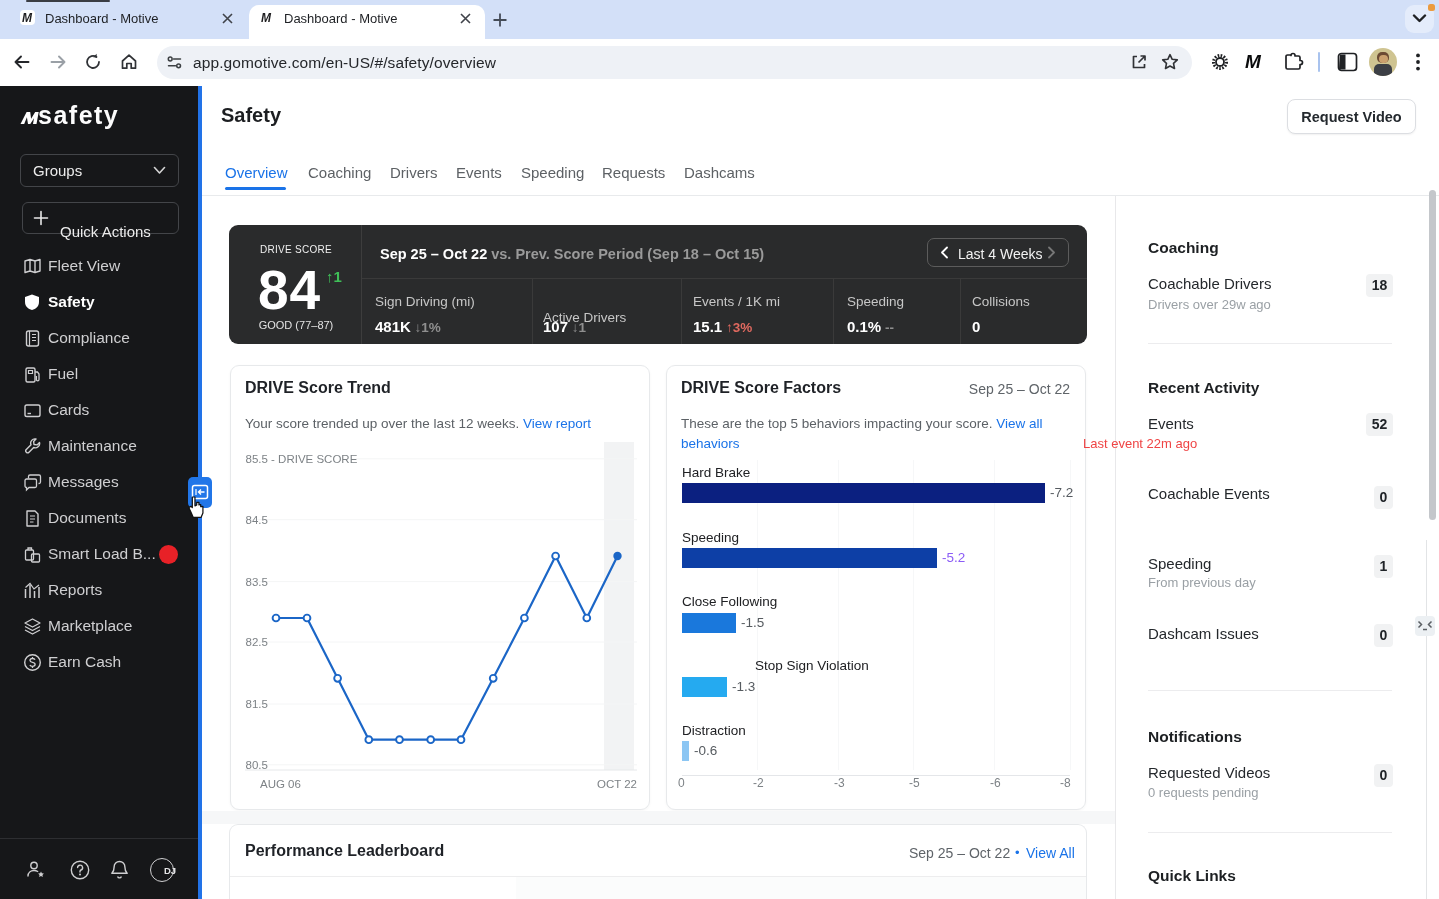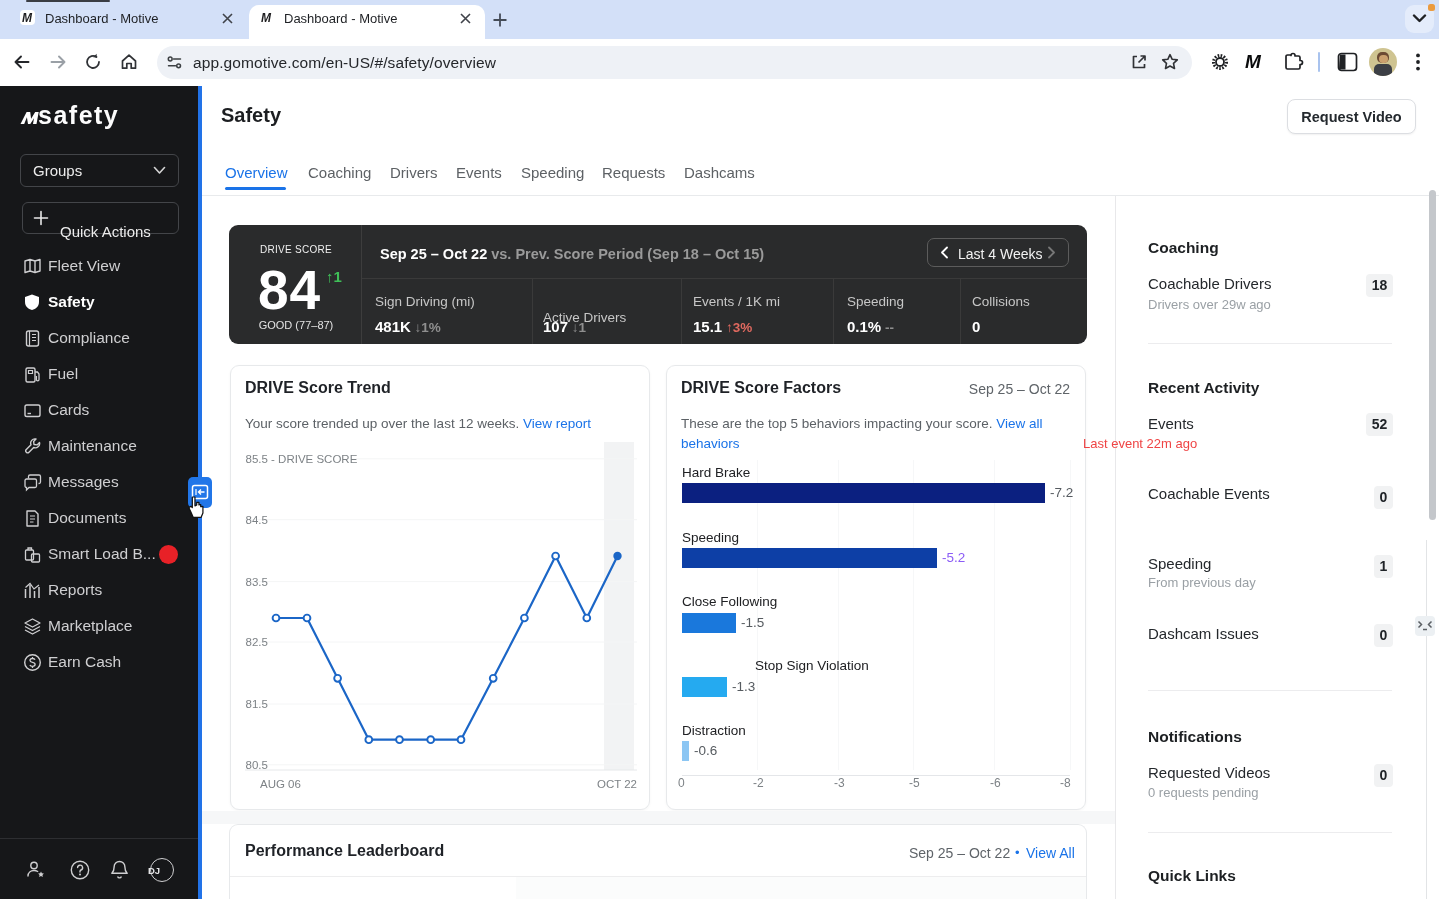--- a/index.html
+++ b/index.html
@@ -197,21 +197,21 @@
     <svg class="abs" style="left:69px;top:859px;" width="22" height="22" viewBox="0 0 22 22">
       <circle cx="11" cy="11" r="8.7" fill="none" stroke="#cfcfd1" stroke-width="1.4"></circle>
       <path d="M8.6 8.6 a2.5 2.5 0 1 1 3.4 2.4 c-0.7 0.3 -1 0.7 -1 1.5 l0 0.6" fill="none" stroke="#cfcfd1" stroke-width="1.4" stroke-linecap="round"></path>
       <circle cx="11" cy="15.6" r="1" fill="#cfcfd1"></circle>
     </svg>
     <svg class="abs" style="left:109px;top:859px;" width="21" height="22" viewBox="0 0 21 22">
       <path d="M10.5 2.5 a5.4 5.4 0 0 1 5.4 5.4 c0 4.4 1.6 5.6 2.3 6.4 L2.8 14.3 c0.7 -0.8 2.3 -2 2.3 -6.4 A5.4 5.4 0 0 1 10.5 2.5 Z" fill="none" stroke="#cfcfd1" stroke-width="1.4" stroke-linejoin="round"></path>
       <path d="M8.6 17.5 a2 2 0 0 0 3.8 0" fill="none" stroke="#cfcfd1" stroke-width="1.4"></path>
     </svg>
     <div class="abs" style="left:150px;top:858px;width:24px;height:24px;border:1.5px solid #cfcfd1;border-radius:50%;"></div>
-    <div class="abs" style="left:142px;top:865px;width:24px;text-align:center;font-size:9.5px;font-weight:bold;color:#e4e4e6;">DJ</div>
+    <div class="abs" style="left:158px;top:865px;width:24px;text-align:center;font-size:9.5px;font-weight:bold;color:#e4e4e6;">DJ</div>
   </div>
 
 <div class="abs" style="left:221px;top:104px;font-size:20px;font-weight:bold;color:#1c1e21;">Safety</div>
 <div class="abs" style="left:1287px;top:99px;width:129px;height:35px;background:#fff;border:1px solid #dcdee2;border-radius:8px;box-shadow:0 1px 2px rgba(0,0,0,0.06);"></div>
 <div class="abs" style="left:1287px;top:109px;width:129px;text-align:center;font-size:14.5px;font-weight:bold;color:#24292e;">Request Video</div>
 
 <div id="navtabs">
     <div class="abs" style="left:225px;top:164px;font-size:15px;color:#1a73e8;">Overview</div>
     <div class="abs" style="left:308px;top:164px;font-size:15px;color:#5d6165;">Coaching</div>
     <div class="abs" style="left:390px;top:164px;font-size:15px;color:#5d6165;">Drivers</div>

